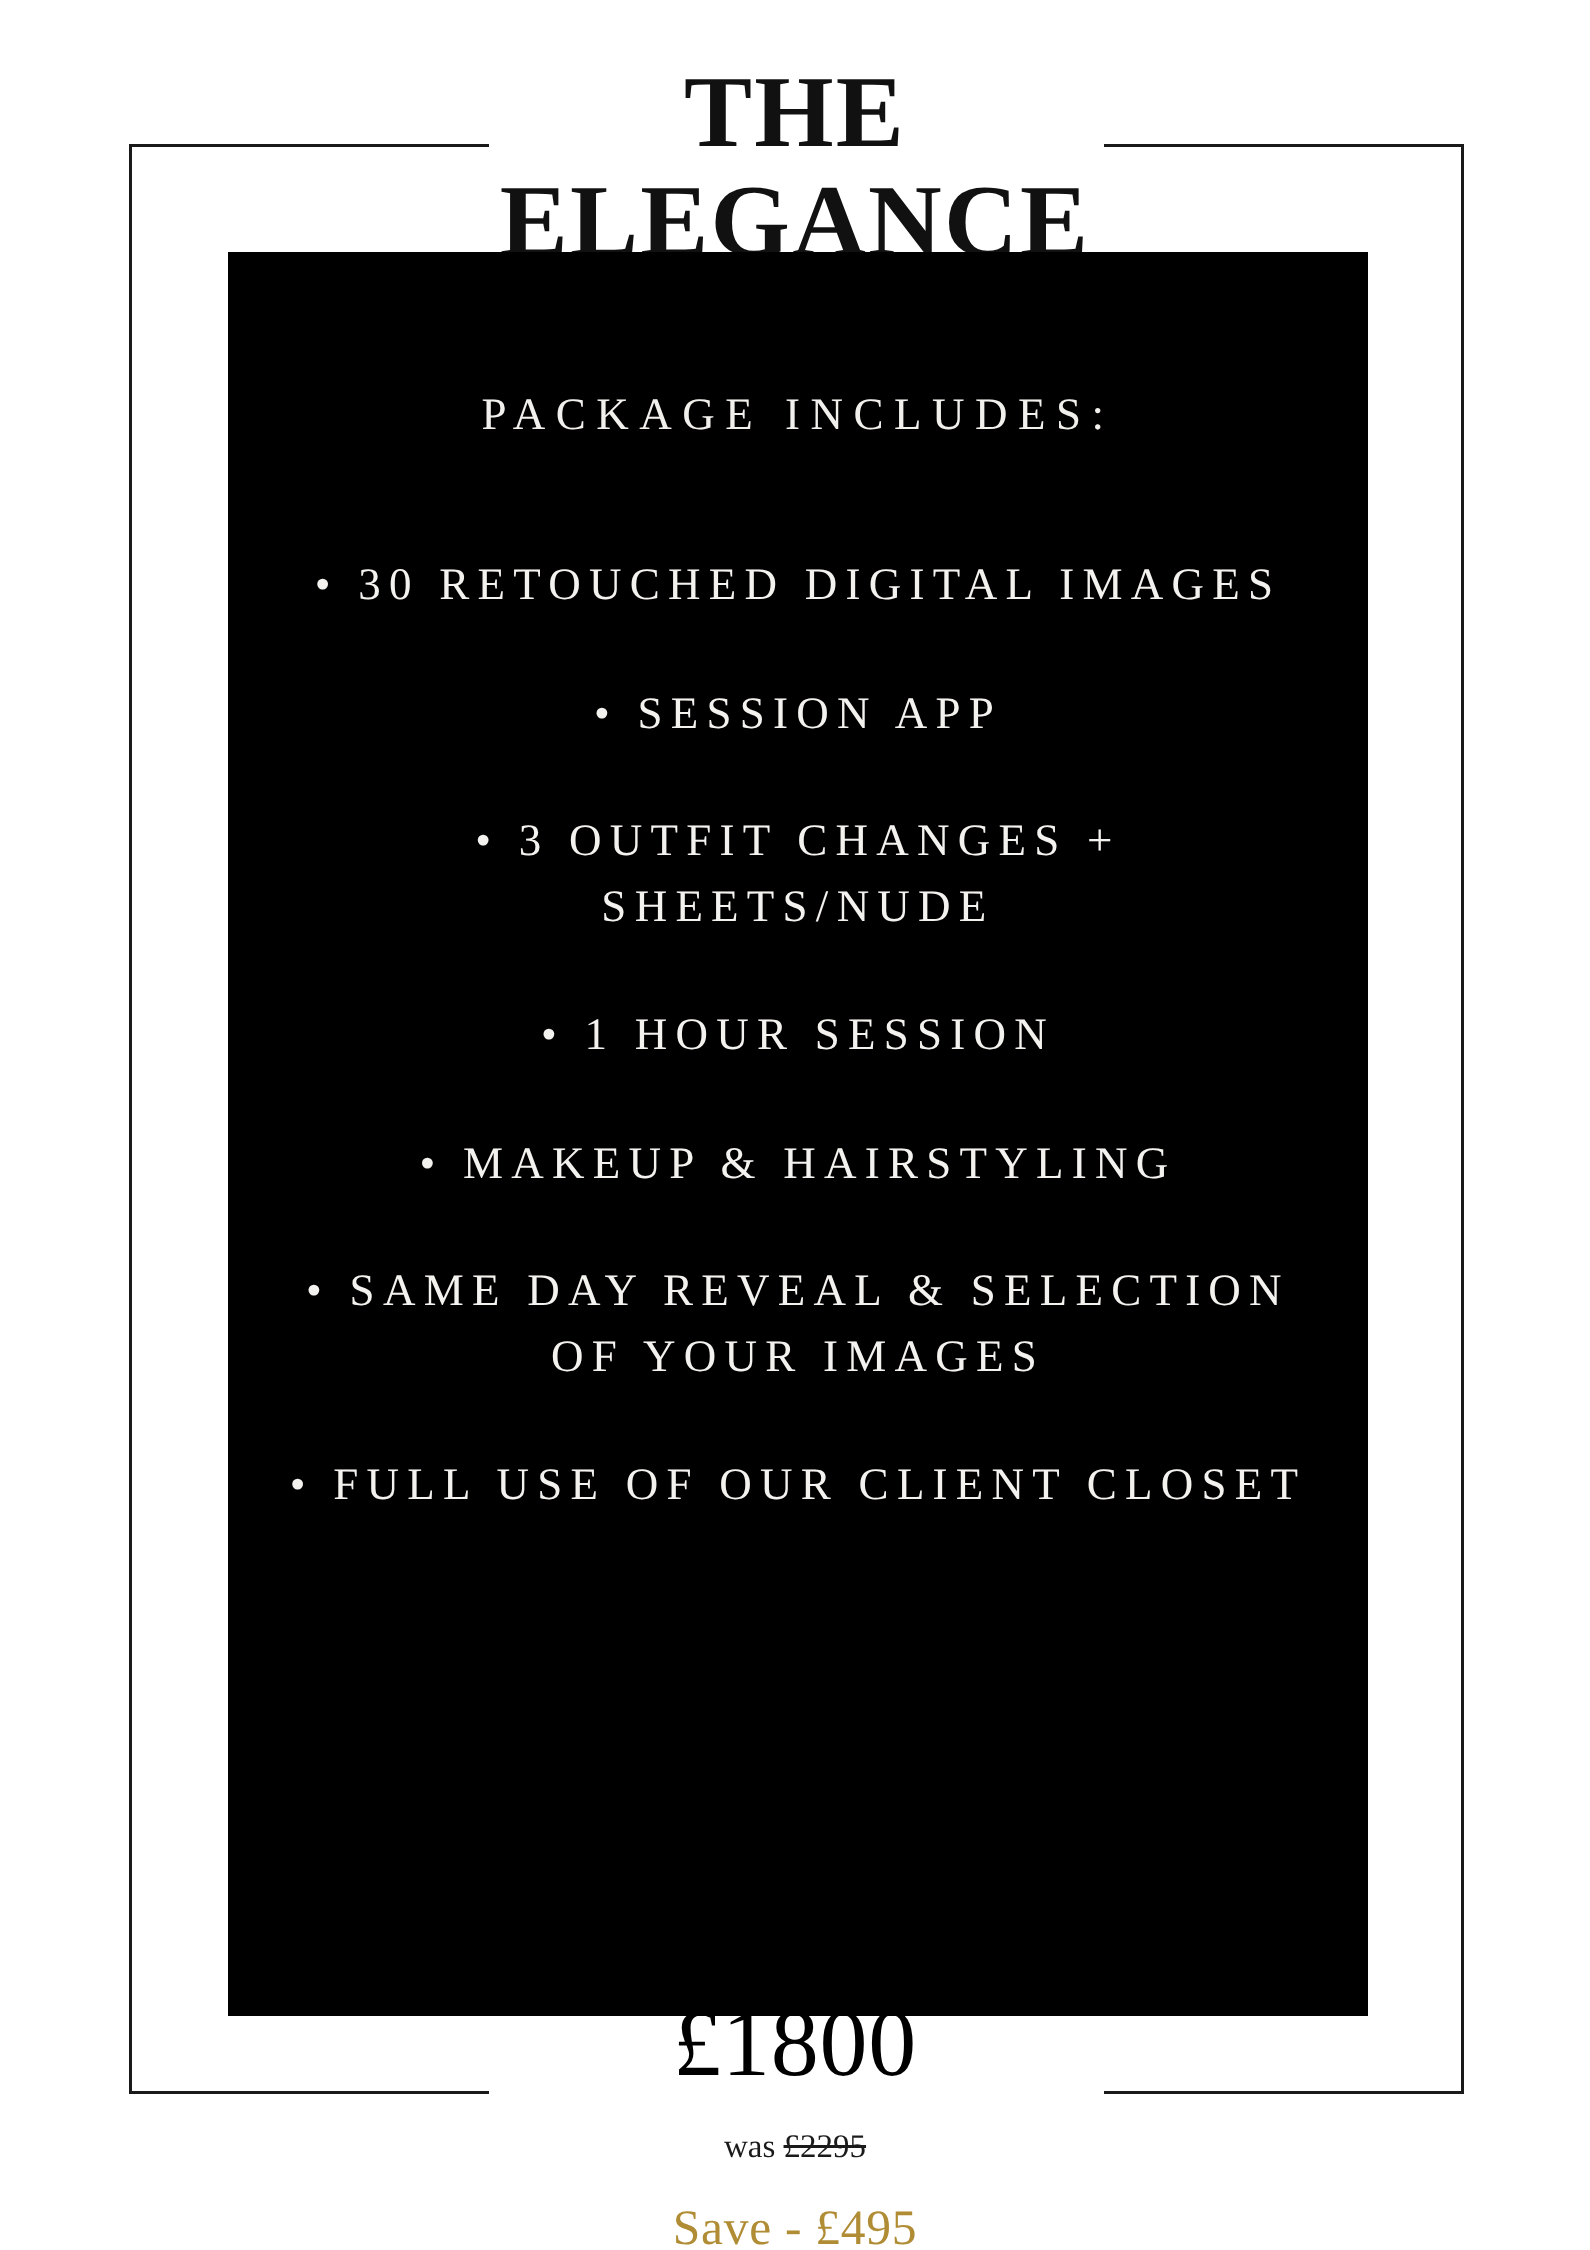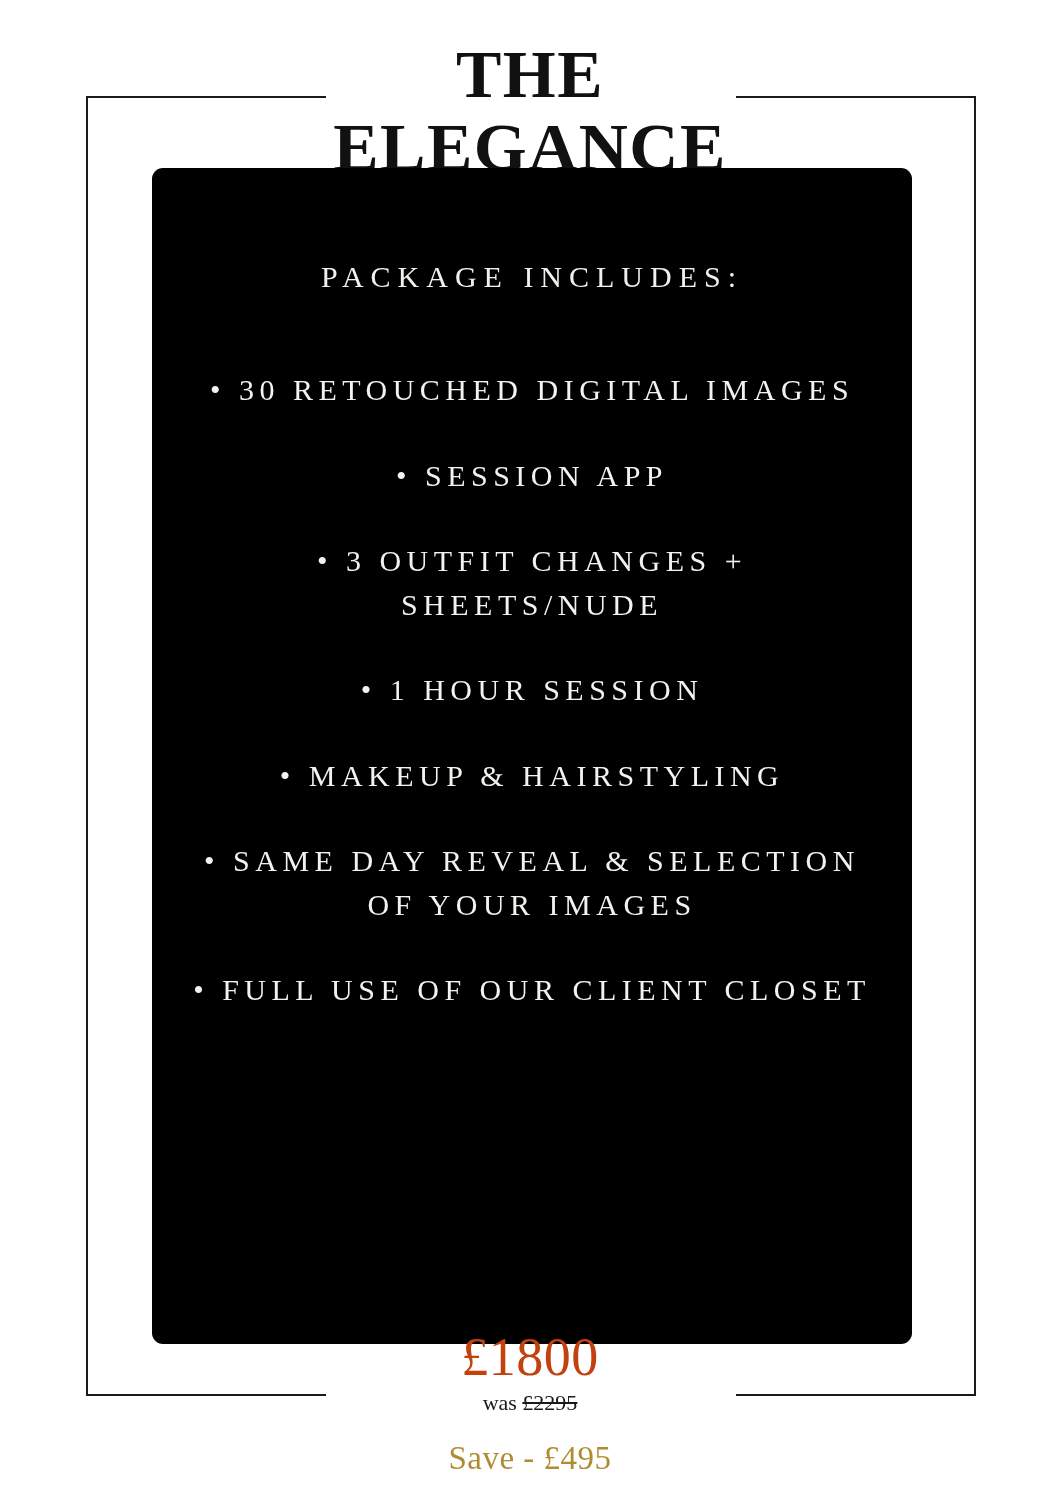--- a/index.html
+++ b/index.html
@@ -70,21 +70,20 @@
     position: absolute;
     left: 152px;
     top: 168px;
     width: 760px;
     height: 1176px;
     background: #000000;
     color: #ffffff;
     box-sizing: border-box;
     padding: 74px 28px 0 28px;
     text-align: center;
-    border-radius: 11px;
   }
 
   .panel-heading {
     font-family: "Liberation Serif", serif;
     font-size: 30px;
     letter-spacing: 7px;
     color: #f2f0ec;
     margin: 18px 0 0 0;
     font-weight: 400;
   }
@@ -111,30 +110,30 @@
   
   .price-block {
     position: absolute;
     left: 0;
     top: 1330px;
     width: 100%;
     text-align: center;
   }
   .price-main {
     font-family: "Liberation Serif", serif;
-    font-size: 54px;
+    font-size: 64px;
     line-height: 1;
-    color: #c2410c;
+    color: #000000;
     letter-spacing: 0.5px;
   }
   .price-was {
     font-family: "Liberation Serif", serif;
     font-size: 22px;
     color: #1a1a1a;
-    margin-top: 6px;
+    margin-top: 24px;
   }
   .price-was .old {
     text-decoration: line-through;
   }
   .price-save {
     font-family: "Liberation Serif", serif;
     font-size: 33px;
     color: #b08d35;
     margin-top: 24px;
     letter-spacing: 0.5px;

